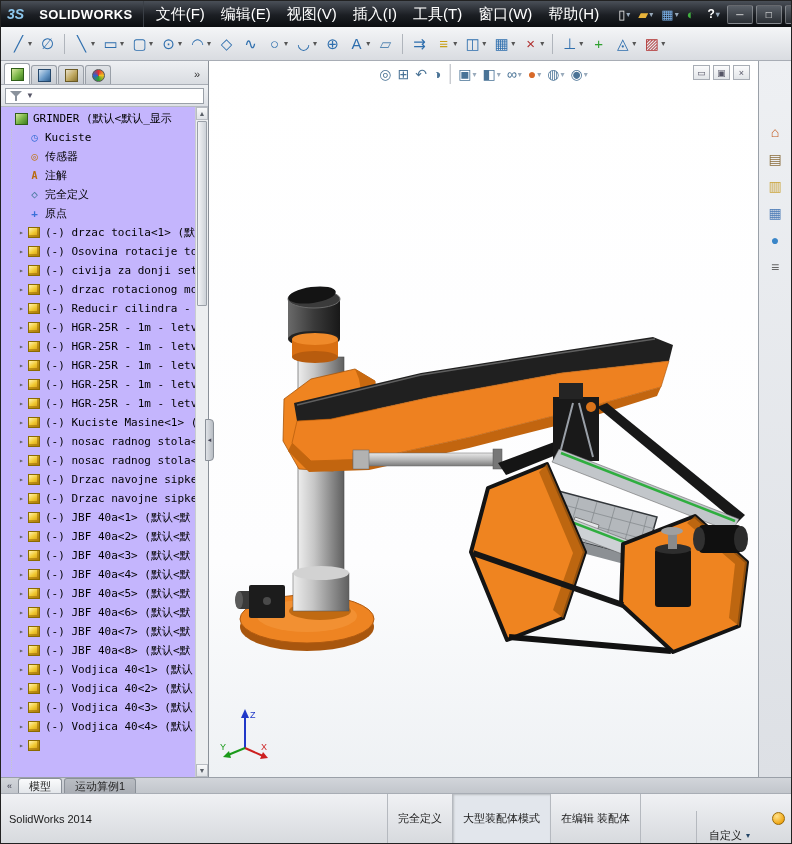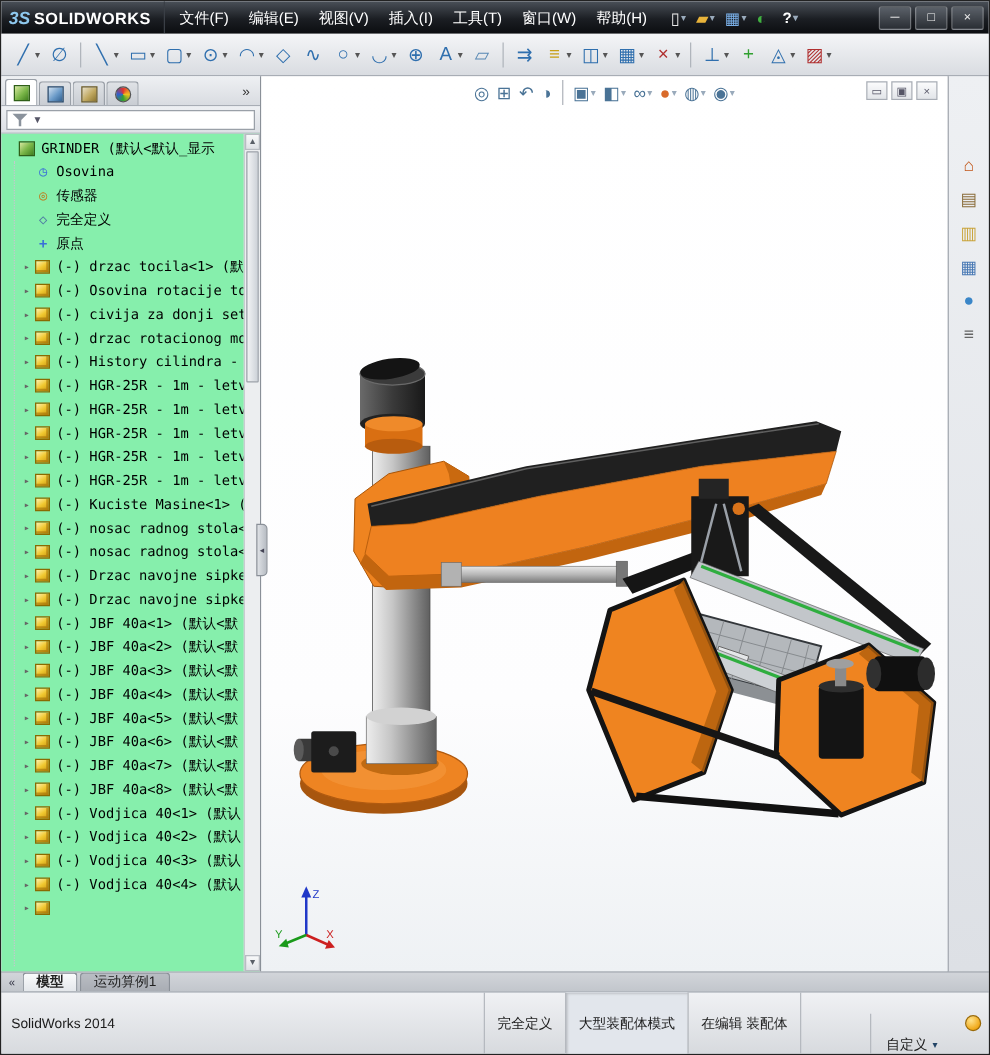--- a/index.html
+++ b/index.html
@@ -2,25 +2,25 @@
 <html><head>
 <meta charset="utf-8">
 <style>
   html,body{margin:0;padding:0;background:#888;}
   *{box-sizing:border-box;}
   #app{width:792px;height:844px;display:flex;flex-direction:column;overflow:hidden;position:relative;
        font-family:"Liberation Sans",sans-serif;background:#d6d9de;border:1px solid #222;}
 
   
   .titlebar{flex:0 0 26px;display:flex;align-items:center;background:linear-gradient(#4a5058,#1b1e23 55%,#0b0d10);color:#fff;}
-  .logo{display:flex;align-items:baseline;gap:3px;padding:0 10px 0 6px;}
+  .logo{display:flex;align-items:baseline;gap:15px;padding:0 10px 0 6px;}
   .logo-mark{font-style:italic;font-weight:bold;color:#8ec8ee;font-size:14px;}
   .logo-text{font-weight:bold;font-size:13px;letter-spacing:.4px;}
   .menus{display:flex;border-left:1px solid #3a3f46;padding-left:4px;}
-  .menu-item{padding:0 8px;font-size:12px;line-height:26px;cursor:default;white-space:nowrap;}
+  .menu-item{padding:0 8px;font-size:15px;line-height:26px;cursor:default;white-space:nowrap;}
   .quick{display:flex;align-items:center;margin-left:8px;gap:2px;}
   .qicon{display:inline-flex;align-items:center;padding:1px 3px;border-radius:2px;}
   .qicon .glyph{font-size:13px;}
   .dd{font-size:8px;color:#9ab;margin-left:1px;}
   .help-btn{display:inline-flex;align-items:center;margin-left:6px;padding:0 4px;font-size:12px;font-weight:bold;}
   .win-controls{margin-left:auto;display:flex;padding-right:4px;}
   .wbtn{width:26px;height:19px;display:flex;align-items:center;justify-content:center;color:#eee;font-size:11px;
         border:1px solid rgba(255,255,255,.28);background:linear-gradient(#5a6068,#2a2e34);margin-left:3px;border-radius:2px;}
   .wbtn .glyph{font-size:10px;}
 
@@ -46,21 +46,21 @@
   .pt2{background:linear-gradient(135deg,#cfe0f0,#6a9ac8 55%,#2f5f8f);border:1px solid #24476b;}
   .pt3{background:linear-gradient(135deg,#e8e0c8,#c0a860 55%,#8a7430);border:1px solid #6b5a24;}
   .pt4{background:conic-gradient(#e03030,#f0c020,#30a030,#3060d0,#e03030);border-radius:50%;border:1px solid #555;}
   .overflow-btn{margin-left:auto;font-size:11px;color:#333;padding:0 5px;align-self:center;}
   .filter-row{flex:0 0 22px;background:linear-gradient(#eef0f3,#dde0e5);border-bottom:1px solid #b5bac2;display:flex;align-items:center;padding:0 4px;}
   .filter-box{flex:1;height:16px;background:#fff;border:1px solid #9aa0a8;display:flex;align-items:center;padding:0 4px;gap:3px;}
   .funnel{position:relative;width:13px;height:12px;}
   .funnel::before{content:"";position:absolute;left:0;top:1px;border-left:6px solid transparent;border-right:6px solid transparent;border-top:6px solid #8a929c;}
   .funnel::after{content:"";position:absolute;left:5px;top:6px;width:2px;height:5px;background:#8a929c;}
   .filter-dd{font-size:8px;color:#556;}
-  .tree-wrap{flex:1;position:relative;background:#86efac;overflow:hidden;}
+  .tree-wrap{flex:1;position:relative;background:#c4b5fd;overflow:hidden;}
   .tree{position:absolute;top:0;left:0;right:13px;bottom:0;overflow:hidden;padding:2px 0 0 2px;}
   .tree::before{content:"";position:absolute;left:10px;top:22px;bottom:4px;border-left:1px dotted #c4c8cc;}
   .tree-row{display:flex;align-items:center;height:19px;white-space:nowrap;overflow:hidden;
             font-family:"DejaVu Sans Mono",monospace;font-size:11px;color:#000;position:relative;}
   .tree-row:not(.root){padding-left:13px;}
   .tree-row .arrow{flex:0 0 11px;width:11px;font-size:8px;color:#666;text-align:center;}
   .ticon{flex:0 0 15px;width:15px;display:flex;align-items:center;justify-content:center;font-size:11px;margin-right:3px;}
   .ic-assembly{flex:0 0 13px;width:13px;height:12px;background:linear-gradient(135deg,#d8e8a0,#7ab648 50%,#3e7d1e);border:1px solid #2f5f18;margin:0 5px 0 1px;}
   .ic-component{flex:0 0 12px;width:12px;height:11px;background:linear-gradient(145deg,#fff2b0,#f0c830 50%,#c89410);border:1px solid #8a6a00;
                 box-shadow:inset -2px -2px 0 rgba(140,90,0,.45);margin:0 5px 0 1px;}
@@ -95,21 +95,21 @@
              display:flex;flex-direction:column;align-items:center;padding-top:60px;gap:5px;}
   .tpicon{width:24px;height:22px;display:flex;align-items:center;justify-content:center;border-radius:3px;}
   .tpicon .glyph{font-size:14px;}
 
   
   .tabs-bar{flex:0 0 16px;background:linear-gradient(#d2d5da,#c2c6cc);border-top:1px solid #9aa0a8;
             display:flex;align-items:flex-end;padding-left:2px;gap:2px;font-size:11px;}
   .tab-scroll{font-size:9px;color:#334;padding:0 4px;align-self:center;}
   .btab{padding:0 10px;height:15px;line-height:14px;border:1px solid #8a9098;border-bottom:none;border-radius:3px 3px 0 0;
         background:linear-gradient(#b9bdc3,#a9adb4);color:#222;white-space:nowrap;}
-  .btab.active{background:linear-gradient(#fafbfc,#e4e7eb);font-weight:bold;}
+  .btab.active{background:linear-gradient(#fafbfc,#e4e7eb);}
 
   
   .statusbar{flex:0 0 16px;background:linear-gradient(#f0f1f4,#d7dade);border-top:1px solid #a8adb5;
              display:flex;align-items:center;font-size:11px;color:#1a1a1a;padding:0 6px 0 4px;}
   .app-version{padding:0 4px;white-space:nowrap;}
   .status-fields{margin-left:auto;display:flex;height:100%;align-items:center;}
   .sfield{padding:0 10px;border-left:1px solid #b5b9bf;height:100%;display:flex;align-items:center;white-space:nowrap;}
   .sfield.pressed{background:#e2e6ec;box-shadow:inset 1px 1px 2px rgba(0,0,0,.18);text-align:right;}
   .custom-field{padding:0 8px 0 12px;border-left:1px solid #b5b9bf;display:flex;align-items:center;gap:4px;height:100%;white-space:nowrap;margin-top:34px;}
   .custom-dd{font-size:8px;color:#246;}
@@ -288,29 +288,34 @@
       <div class="tree-wrap">
         <div class="tree">
             <div class="tree-row root">
               <span class="arrow"></span>
               <span class="ticon ic-assembly"></span>
               <span class="tlabel">GRINDER (默认&lt;默认_显示</span>
             </div>
             <div class="tree-row">
               <span class="arrow"></span>
               <span class="ticon ic-history"></span>
-              <span class="tlabel">Osovina</span>
+              <span class="tlabel">Kuciste</span>
             </div>
             <div class="tree-row">
               <span class="arrow"></span>
               <span class="ticon ic-sensors"></span>
               <span class="tlabel">传感器</span>
             </div>
             <div class="tree-row">
               <span class="arrow"></span>
+              <span class="ticon ic-annotations"></span>
+              <span class="tlabel">注解</span>
+            </div>
+            <div class="tree-row">
+              <span class="arrow"></span>
               <span class="ticon ic-plane"></span>
               <span class="tlabel">完全定义</span>
             </div>
             <div class="tree-row">
               <span class="arrow"></span>
               <span class="ticon ic-origin"></span>
               <span class="tlabel">原点</span>
             </div>
             <div class="tree-row">
               <span class="arrow">▸</span>
@@ -328,21 +333,21 @@
               <span class="tlabel">(-) civija za donji set</span>
             </div>
             <div class="tree-row">
               <span class="arrow">▸</span>
               <span class="ticon ic-component"></span>
               <span class="tlabel">(-) drzac rotacionog mo</span>
             </div>
             <div class="tree-row">
               <span class="arrow">▸</span>
               <span class="ticon ic-component"></span>
-              <span class="tlabel">(-) History cilindra -</span>
+              <span class="tlabel">(-) Reducir cilindra -</span>
             </div>
             <div class="tree-row">
               <span class="arrow">▸</span>
               <span class="ticon ic-component"></span>
               <span class="tlabel">(-) HGR-25R - 1m - letv</span>
             </div>
             <div class="tree-row">
               <span class="arrow">▸</span>
               <span class="ticon ic-component"></span>
               <span class="tlabel">(-) HGR-25R - 1m - letv</span>

